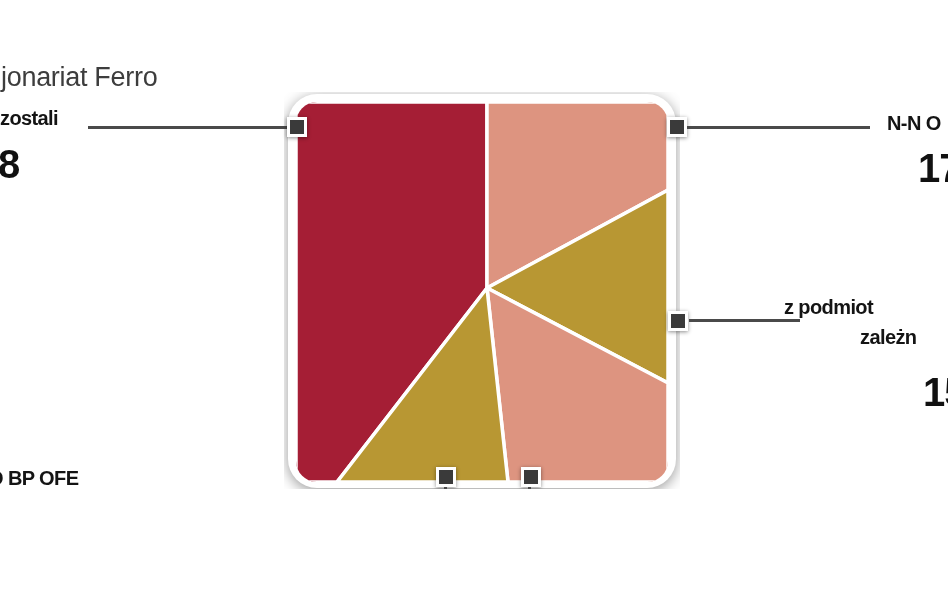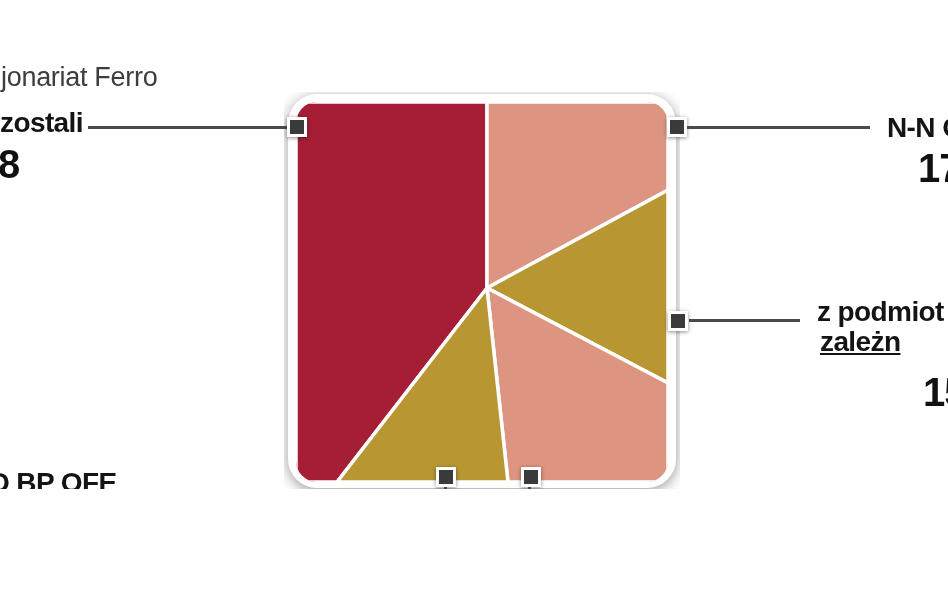--- a/index.html
+++ b/index.html
@@ -2,21 +2,21 @@
 <html><head>
 <meta charset="utf-8">
 <style>
   html,body{margin:0;padding:0;background:#ffffff;}
   .canvas{
     position:relative;width:948px;height:489px;overflow:hidden;background:#ffffff;
     font-family:"Liberation Sans",sans-serif;
   }
   .txt{position:absolute;white-space:nowrap;color:#1a1a1a;}
   .title{font-size:27px;font-weight:400;color:#3d3d3d;letter-spacing:-0.3px;}
-  .lbl{font-size:28px;font-weight:700;letter-spacing:-0.6px;color:#141414;}
+  .lbl{font-size:20px;font-weight:700;letter-spacing:-0.6px;color:#141414;}
   .num{font-size:40px;font-weight:700;letter-spacing:-1px;color:#111111;line-height:1;}
   .src{font-size:20px;font-weight:400;color:#4c4c4c;}
   .cline{position:absolute;background:#4a4a4a;}
   .cline.h{height:3px;}
   .cline.v{width:3px;}
   .marker{
     position:absolute;width:14px;height:14px;background:#3a3a3a;
     border:3px solid #ffffff;box-shadow:0 1px 4px rgba(0,0,0,.45);
   }
   .pie-wrap{position:absolute;left:284px;top:92px;width:396px;height:400px;}
@@ -53,22 +53,22 @@
   <div class="marker" style="left:287px;top:117px;"></div>
   <div class="txt num" style="left:-2px;top:144px;">8</div>
 
   <div class="marker" style="left:667px;top:117px;"></div>
   <div class="cline h" style="left:687px;top:126px;width:183px;"></div>
   <div class="txt lbl" style="left:887px;top:112px;">N-N O</div>
   <div class="txt num" style="left:918px;top:148px;">17</div>
 
   <div class="marker" style="left:668px;top:311px;"></div>
   <div class="cline h" style="left:689px;top:319px;width:111px;"></div>
-  <div class="txt lbl" style="left:817px;top:296px;">z podmiot</div>
-  <div class="txt lbl" style="left:820px;top:326px;text-decoration:underline;">zależn</div>
+  <div class="txt lbl" style="left:784px;top:296px;">z podmiot</div>
+  <div class="txt lbl" style="left:860px;top:326px;">zależn</div>
   <div class="txt num" style="left:923px;top:372px;">15</div>
 
   <div class="marker" style="left:436px;top:467px;"></div>
   <div class="cline v" style="left:444px;top:487px;height:19px;"></div>
   <div class="cline h" style="left:133px;top:503px;width:313px;"></div>
   <div class="txt lbl" style="left:-12px;top:467px;">O BP OFE</div>
   <div class="txt num" style="left:-9px;top:511px;">8</div>
 
   <div class="marker" style="left:521px;top:467px;"></div>
   <div class="cline v" style="left:528px;top:487px;height:12px;"></div>

